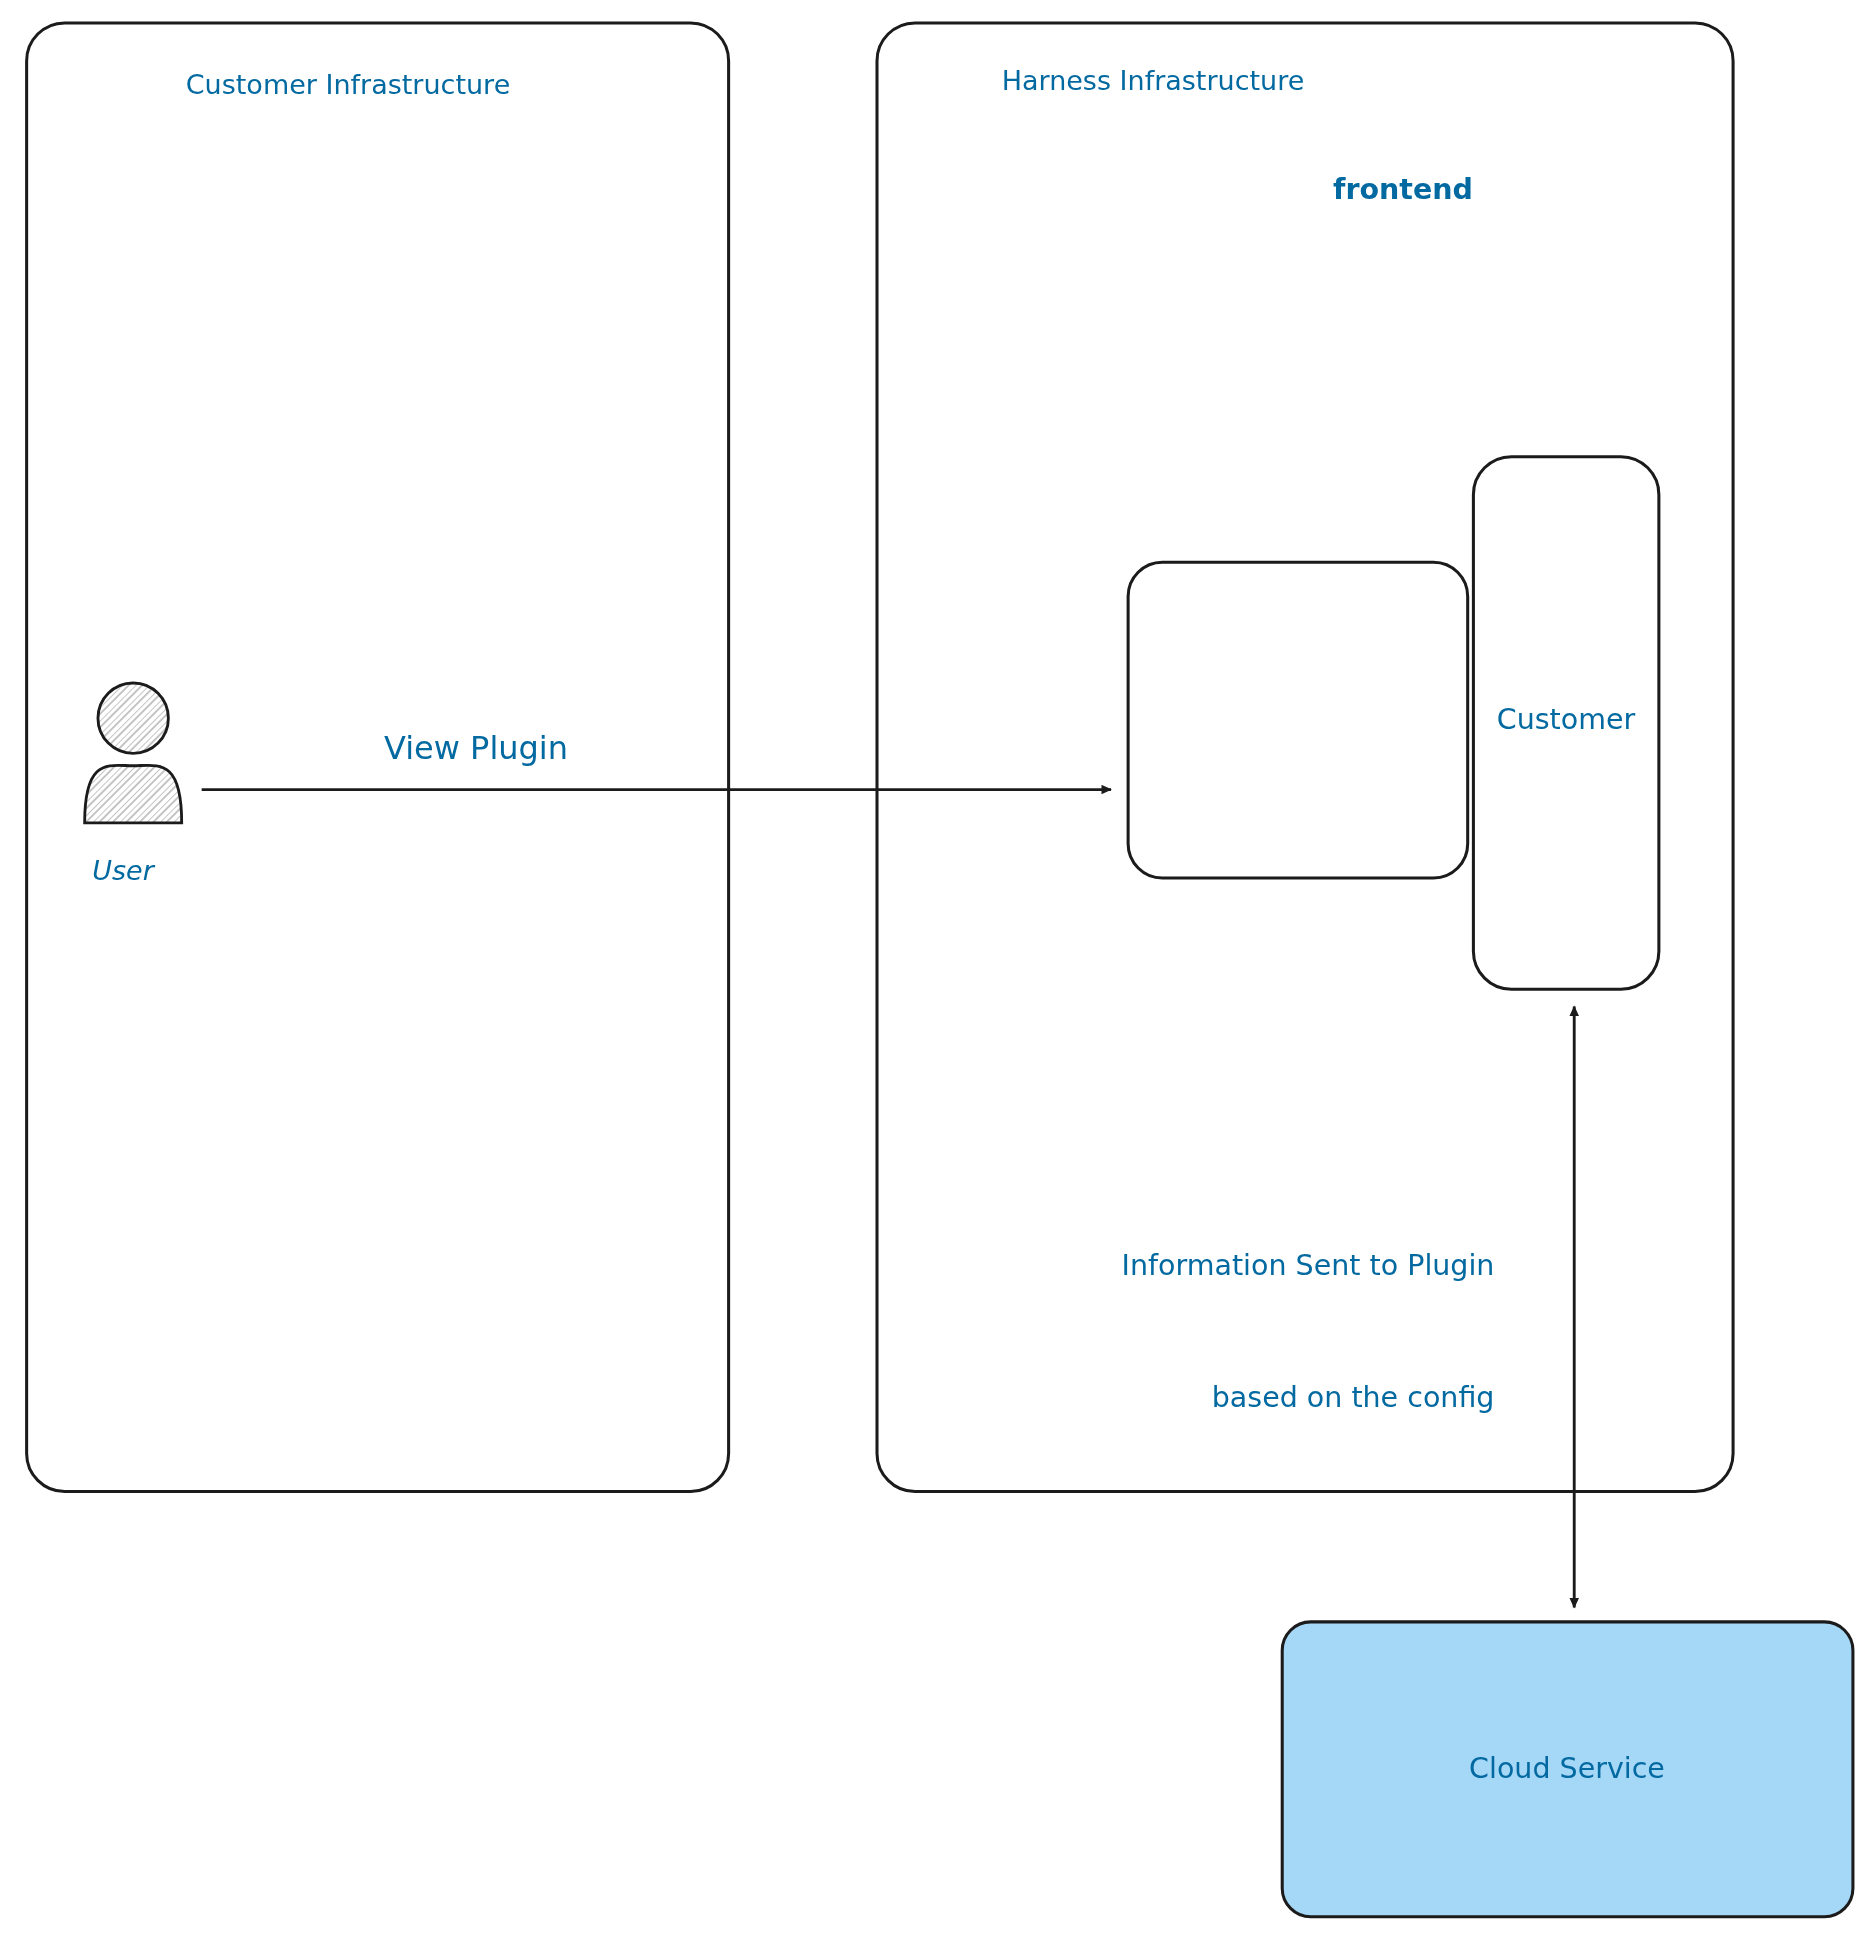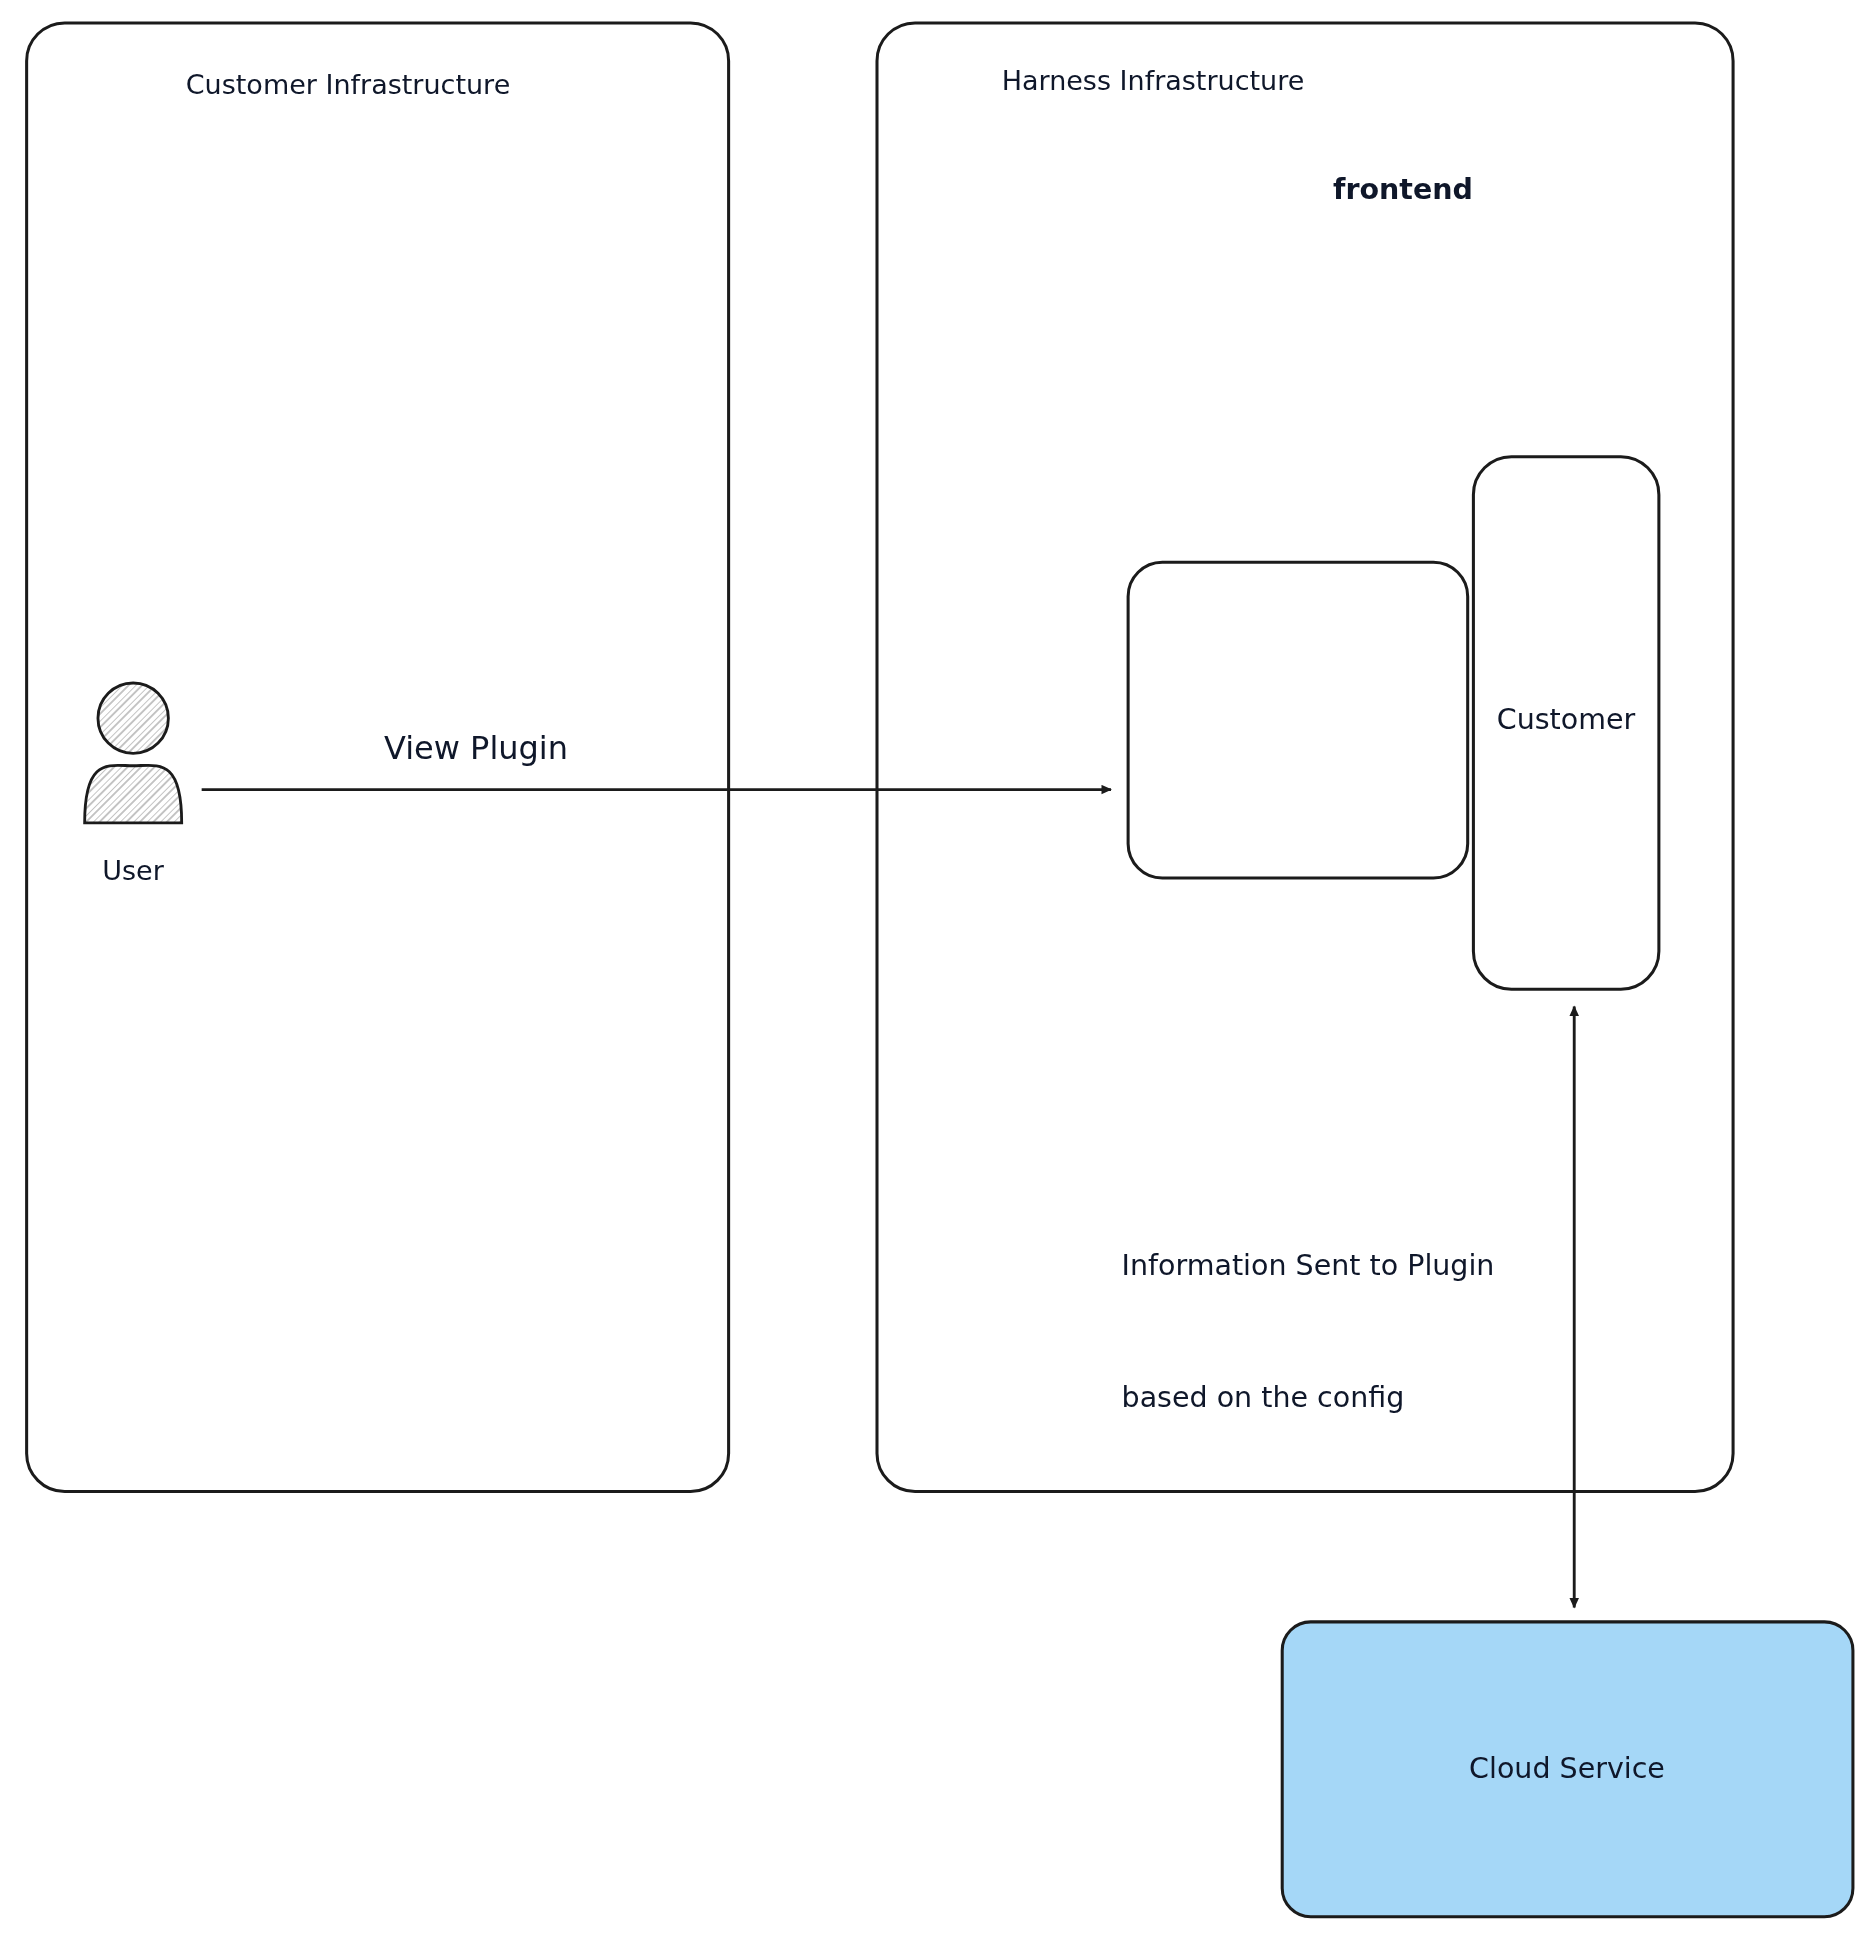--- a/index.html
+++ b/index.html
@@ -19,23 +19,23 @@
   }
   .svg-layer {
     position: absolute;
     left: 0;
     top: 0;
     width: 1871px;
     height: 1952px;
   }
   .lbl {
     position: absolute;
-    color: #0f172a;
+    color: #0369a1;
     font-family: "DejaVu Sans", sans-serif;
-    text-align: left;
+    text-align: right;
     white-space: pre;
     line-height: 1.35;
   }
   .lbl-group-title {
     font-size: 27px;
   }
   .lbl-frontend {
     font-size: 28.5px;
   }
   .lbl-node {
@@ -110,21 +110,21 @@
       <line x1="1655" y1="1690" x2="1655" y2="1058" stroke="#1b1b1b" stroke-width="3" marker-end="url(#arrowHead)" marker-start="url(#arrowHeadStart)"></line>
     </g>
   </svg>
 
   <div class="lbl lbl-group-title center-wrap" style="left:348px; top:85px;">Customer Infrastructure</div>
 
   <div class="lbl lbl-group-title center-wrap" style="left:1153px; top:81px;">Harness Infrastructure</div>
 
   <div class="lbl lbl-frontend center-wrap" style="left:1403px; top:190px;font-weight:bold;">frontend</div>
 
-  <div class="lbl lbl-actor center-wrap" style="left:133px; top:871px;">User</div>
+  <div class="lbl lbl-actor center-wrap" style="left:123px; top:871px;font-style:italic;">User</div>
 
   <div class="lbl lbl-edge center-wrap" style="left:476px; top:749px;">View Plugin</div>
 
 
   <div class="lbl lbl-node center-wrap" style="left:1566px; top:720px;">Customer</div>
 
   <div class="lbl lbl-edge-small center-wrap" style="left:1308px; top:1332px;">
     <div>Information Sent to Plugin</div>
     <div style="margin-top:17px;">based on the config</div>
   </div>

